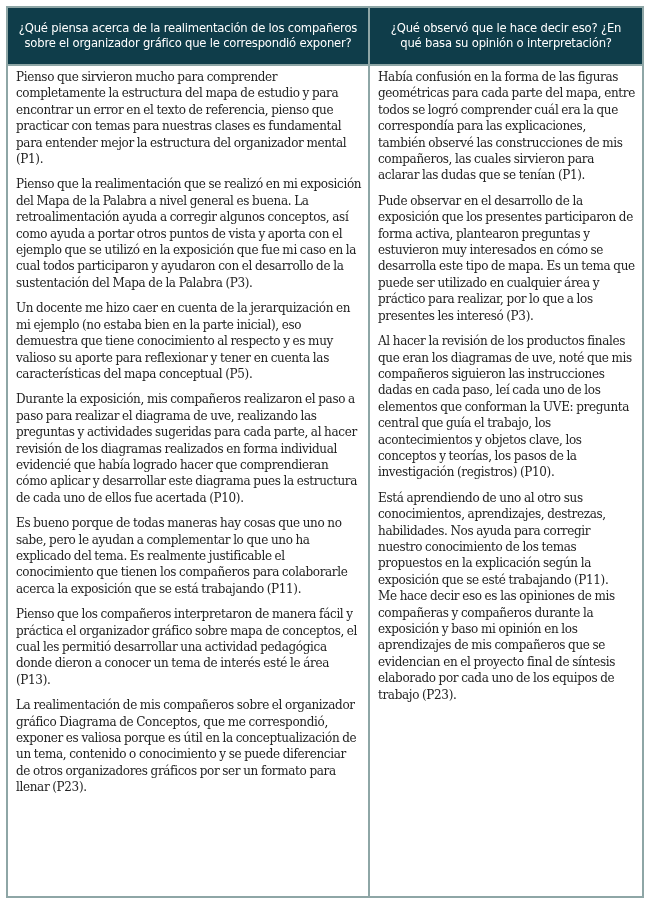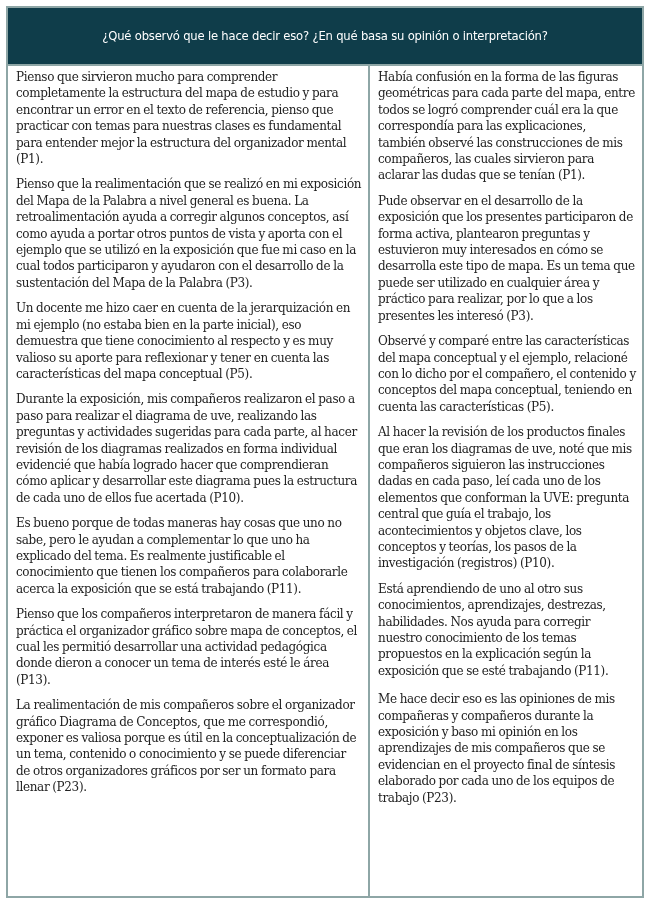--- a/index.html
+++ b/index.html
@@ -58,41 +58,41 @@
   .body-col.col-right { padding-left: 8px; padding-right: 6px; }
   .para {
     font-family: "DejaVu Serif", serif;
     font-size: 12px;
     line-height: 16.4px;
     color: #222222;
     margin: 0 0 9px 0;
     letter-spacing: -0.35px;
     word-spacing: -0.5px;
   }
-  .para.tight { margin-bottom: 12px; }
+  .para.tight { margin-bottom: 0; }
 </style>
 </head>
 <body>
 
 <div class="table-wrap">
   <div class="header">
+    <div class="header-cell col-left">¿Qué piensa acerca de la realimentación de los compañeros sobre el organizador gráfico que le correspondió exponer?</div>
     <div class="header-cell col-right">¿Qué observó que le hace decir eso? ¿En qué basa su opinión o interpretación?</div>
   </div>
   <div class="body">
     <div class="body-col col-left">
       <p class="para">Pienso que sirvieron mucho para comprender completamente la estructura del mapa de estudio y para encontrar un error en el texto de referencia, pienso que practicar con temas para nuestras clases es fundamental para entender mejor la estructura del organizador mental (P1).</p>
       <p class="para">Pienso que la realimentación que se realizó en mi exposición del Mapa de la Palabra a nivel general es buena. La retroalimentación ayuda a corregir algunos conceptos, así como ayuda a portar otros puntos de vista y aporta con el ejemplo que se utilizó en la exposición que fue mi caso en la cual todos participaron y ayudaron con el desarrollo de la sustentación del Mapa de la Palabra (P3).</p>
       <p class="para">Un docente me hizo caer en cuenta de la jerarquización en mi ejemplo (no estaba bien en la parte inicial), eso demuestra que tiene conocimiento al respecto y es muy valioso su aporte para reflexionar y tener en cuenta las características del mapa conceptual (P5).</p>
       <p class="para">Durante la exposición, mis compañeros realizaron el paso a paso para realizar el diagrama de uve, realizando las preguntas y actividades sugeridas para cada parte, al hacer revisión de los diagramas realizados en forma individual evidencié que había logrado hacer que comprendieran cómo aplicar y desarrollar este diagrama pues la estructura de cada uno de ellos fue acertada (P10).</p>
       <p class="para">Es bueno porque de todas maneras hay cosas que uno no sabe, pero le ayudan a complementar lo que uno ha explicado del tema. Es realmente justificable el conocimiento que tienen los compañeros para colaborarle acerca la exposición que se está trabajando (P11).</p>
       <p class="para">Pienso que los compañeros interpretaron de manera fácil y práctica el organizador gráfico sobre mapa de conceptos, el cual les permitió desarrollar una actividad pedagógica donde dieron a conocer un tema de interés esté le área (P13).</p>
       <p class="para">La realimentación de mis compañeros sobre el organizador gráfico Diagrama de Conceptos, que me correspondió, exponer es valiosa porque es útil en la conceptualización de un tema, contenido o conocimiento y se puede diferenciar de otros organizadores gráficos por ser un formato para llenar (P23).</p>
     </div>
     <div class="body-col col-right">
       <p class="para">Había confusión en la forma de las figuras geométricas para cada parte del mapa, entre todos se logró comprender cuál era la que correspondía para las explicaciones, también observé las construcciones de mis compañeros, las cuales sirvieron para aclarar las dudas que se tenían (P1).</p>
       <p class="para">Pude observar en el desarrollo de la exposición que los presentes participaron de forma activa, plantearon preguntas y estuvieron muy interesados en cómo se desarrolla este tipo de mapa. Es un tema que puede ser utilizado en cualquier área y práctico para realizar, por lo que a los presentes les interesó (P3).</p>
-      <p class="para">Observé y comparé entre las características del mapa conceptual y el ejemplo, relacioné con lo dicho por el compañero, el contenido y conceptos del mapa conceptual, teniendo en cuenta las características (P5).</p>
       <p class="para">Al hacer la revisión de los productos finales que eran los diagramas de uve, noté que mis compañeros siguieron las instrucciones dadas en cada paso, leí cada uno de los elementos que conforman la UVE: pregunta central que guía el trabajo, los acontecimientos y objetos clave, los conceptos y teorías, los pasos de la investigación (registros) (P10).</p>
       <p class="para tight">Está aprendiendo de uno al otro sus conocimientos, aprendizajes, destrezas, habilidades. Nos ayuda para corregir nuestro conocimiento de los temas propuestos en la explicación según la exposición que se esté trabajando (P11).</p>
       <p class="para">Me hace decir eso es las opiniones de mis compañeras y compañeros durante la exposición y baso mi opinión en los aprendizajes de mis compañeros que se evidencian en el proyecto final de síntesis elaborado por cada uno de los equipos de trabajo (P23).</p>
     </div>
   </div>
 </div>
 
 </body></html>

